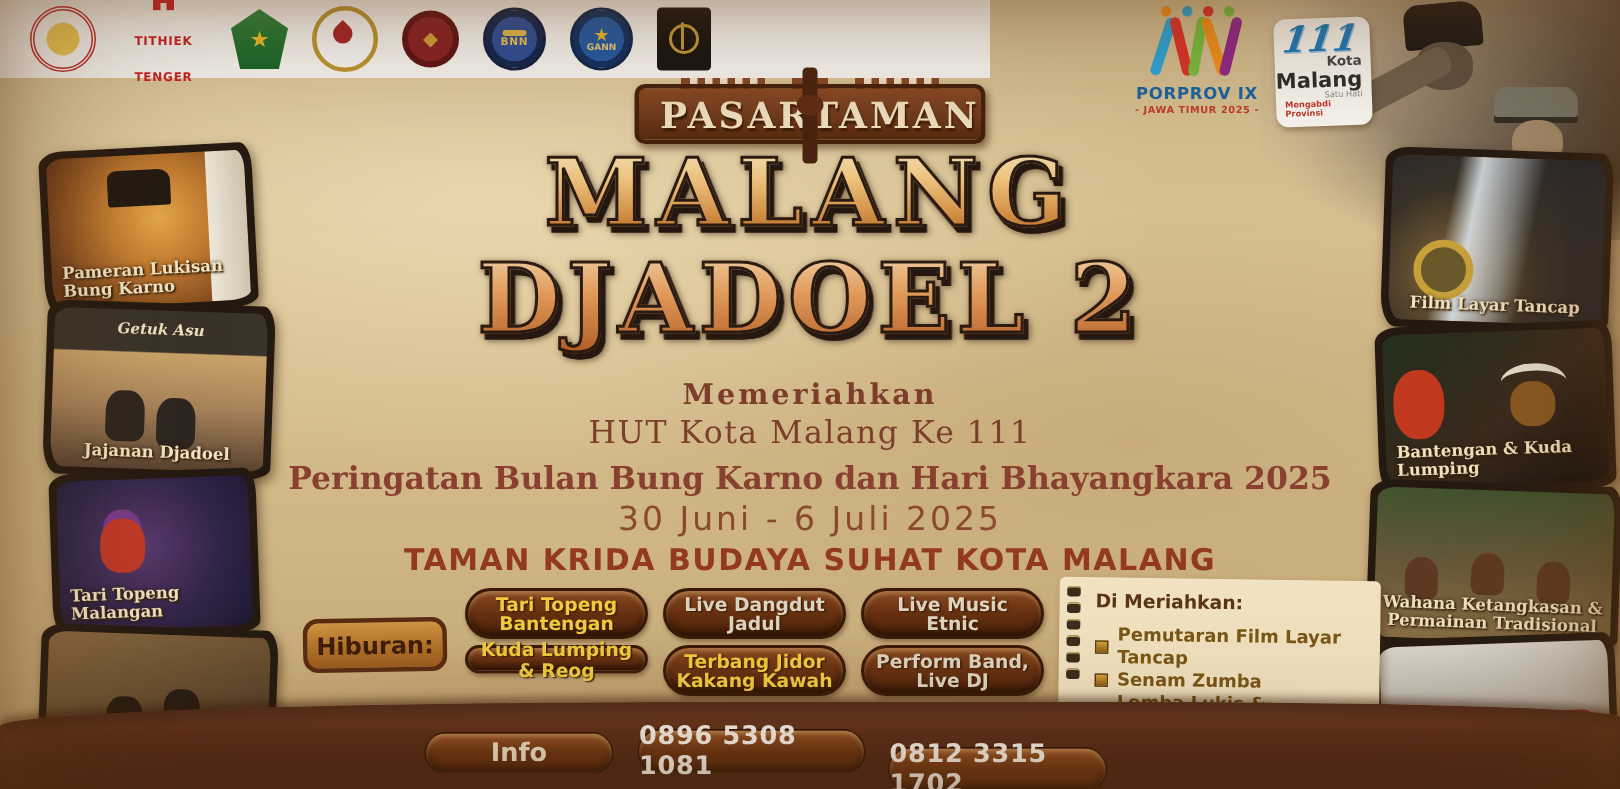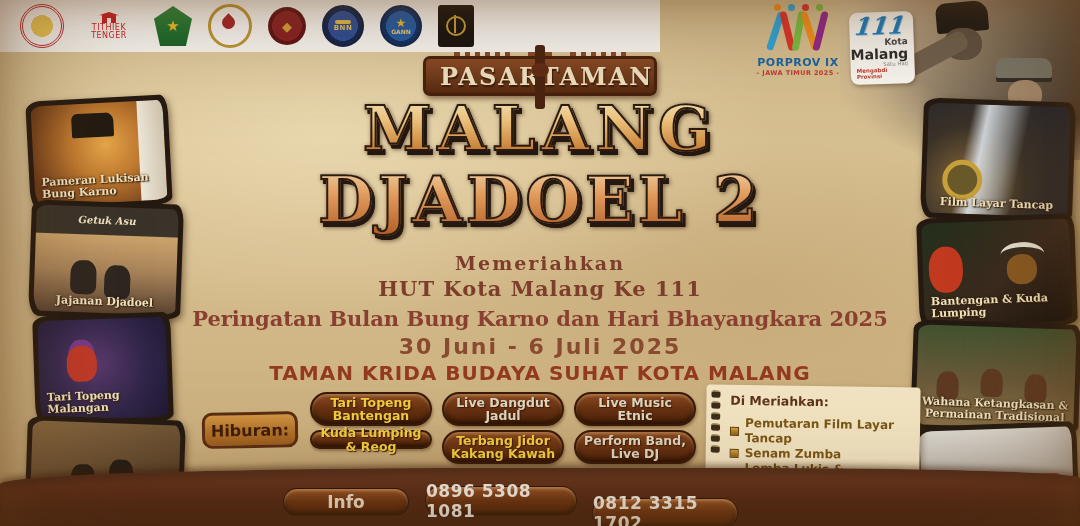--- a/index.html
+++ b/index.html
@@ -17,21 +17,21 @@
 
   
   .topbar{position:absolute;left:0;top:0;width:660px;height:52px;background:#fdfdfa;
     display:flex;align-items:center;gap:16px;padding-left:20px;box-sizing:border-box;z-index:10;}
   .logo{flex:0 0 auto;display:flex;flex-direction:column;align-items:center;justify-content:center;}
   .l-circle{width:38px;height:38px;border-radius:50%;}
   .l1{border:3px double #c22a2e;background:radial-gradient(circle,#f3cf5a 0 40%,#fff 41%);}
   .l2{width:58px;text-align:center;}
   .l2 .gate{width:20px;height:11px;margin:0 auto 1px;background:#d01f26;
     clip-path:polygon(15% 100%,15% 30%,0 30%,50% 0,100% 30%,85% 30%,85% 100%,60% 100%,60% 55%,40% 55%,40% 100%);}
-  .l2 .t{font-size:8px;line-height:8px;font-weight:normal;color:#d01f26;letter-spacing:.5px;}
+  .l2 .t{font-size:8px;line-height:8px;font-weight:bold;color:#d01f26;letter-spacing:.5px;margin-top:16px;}
   .l3{width:38px;height:40px;background:linear-gradient(#2a8a3e,#14642a);
     clip-path:polygon(50% 0,100% 32%,84% 100%,16% 100%,0 32%);
     display:flex;align-items:center;justify-content:center;color:#f4c52c;font-size:15px;}
   .l4{border:3px solid #c09a34;background:#fff;position:relative;}
   .l4 .drop{position:absolute;left:11px;top:9px;width:13px;height:13px;background:#a8242a;
     border-radius:0 50% 50% 50%;transform:rotate(45deg);}
   .l5{background:radial-gradient(circle,#8a2026 0 55%,#5e1216 56%);display:flex;align-items:center;justify-content:center;color:#d9a53a;font-size:13px;}
   .l6{background:radial-gradient(circle,#2a4f9e 0 55%,#0e2452 56%);border:2px solid #0c1e44;
     display:flex;flex-direction:column;align-items:center;justify-content:center;}
   .l6 .b{font-size:7px;font-weight:bold;color:#f2c95a;letter-spacing:.5px;}
@@ -131,23 +131,23 @@
     font-family:"DejaVu Serif",serif;font-weight:bold;color:transparent;
     -webkit-background-clip:text;background-clip:text;-webkit-text-stroke:2px #2a1c12;
     filter:drop-shadow(3px 4px 0 #241810) drop-shadow(1px 1px 2px rgba(40,20,5,.55));}
   .title1{top:92px;font-size:62px;letter-spacing:6px;
     background-image:linear-gradient(180deg,#f8eecb 0%,#eec47e 38%,#d08b42 72%,#a85c24 100%);}
   .title2{top:162px;font-size:64px;letter-spacing:4px;
     background-image:linear-gradient(180deg,#f4dab2 0%,#e09a5a 45%,#b05a24 100%);}
 
   .detail{position:absolute;left:50%;transform:translateX(-50%);z-index:9;white-space:nowrap;text-align:center;}
   .d1{top:252px;font-family:"DejaVu Serif",serif;font-weight:bold;font-size:19px;letter-spacing:2px;color:#7c3e2b;}
-  .d2{top:276px;font-family:"DejaVu Serif",serif;font-weight:bold;font-size:21px;letter-spacing:1px;color:#7c3e2b;}
+  .d2{top:276px;font-family:"DejaVu Serif",serif;font-weight:normal;font-size:21px;letter-spacing:1px;color:#7c3e2b;}
   .d3{top:306px;font-family:"DejaVu Serif",serif;font-weight:bold;font-size:21px;color:#8a4030;}
-  .d4{top:334px;font-weight:bold;font-size:22px;letter-spacing:2px;color:#8a4a30;text-align:center;}
+  .d4{top:334px;font-weight:normal;font-size:22px;letter-spacing:2px;color:#8a4a30;text-align:center;}
   .d5{top:361px;font-weight:900;font-size:20px;letter-spacing:1px;color:#943a20;}
 
   
   .hib-label{position:absolute;left:202px;top:412px;width:90px;height:30px;z-index:9;transform:rotate(-1deg);
     background:linear-gradient(180deg,#d29544 0%,#b5762c 50%,#9c5c1e 100%);
     border:3px solid #5a2c10;border-radius:10px;display:flex;align-items:center;justify-content:center;
     font-size:16px;font-weight:800;color:#3f1d08;}
   .pill{position:absolute;z-index:9;border-radius:17px;border:2px solid #3a1a08;box-sizing:border-box;
     background:linear-gradient(180deg,#8a4a22 0%,#6a3312 45%,#4a2008 100%);
     box-shadow:inset 0 2px 3px rgba(255,215,150,.35), inset 0 -3px 4px rgba(0,0,0,.45), 1px 2px 3px rgba(60,30,8,.4);

